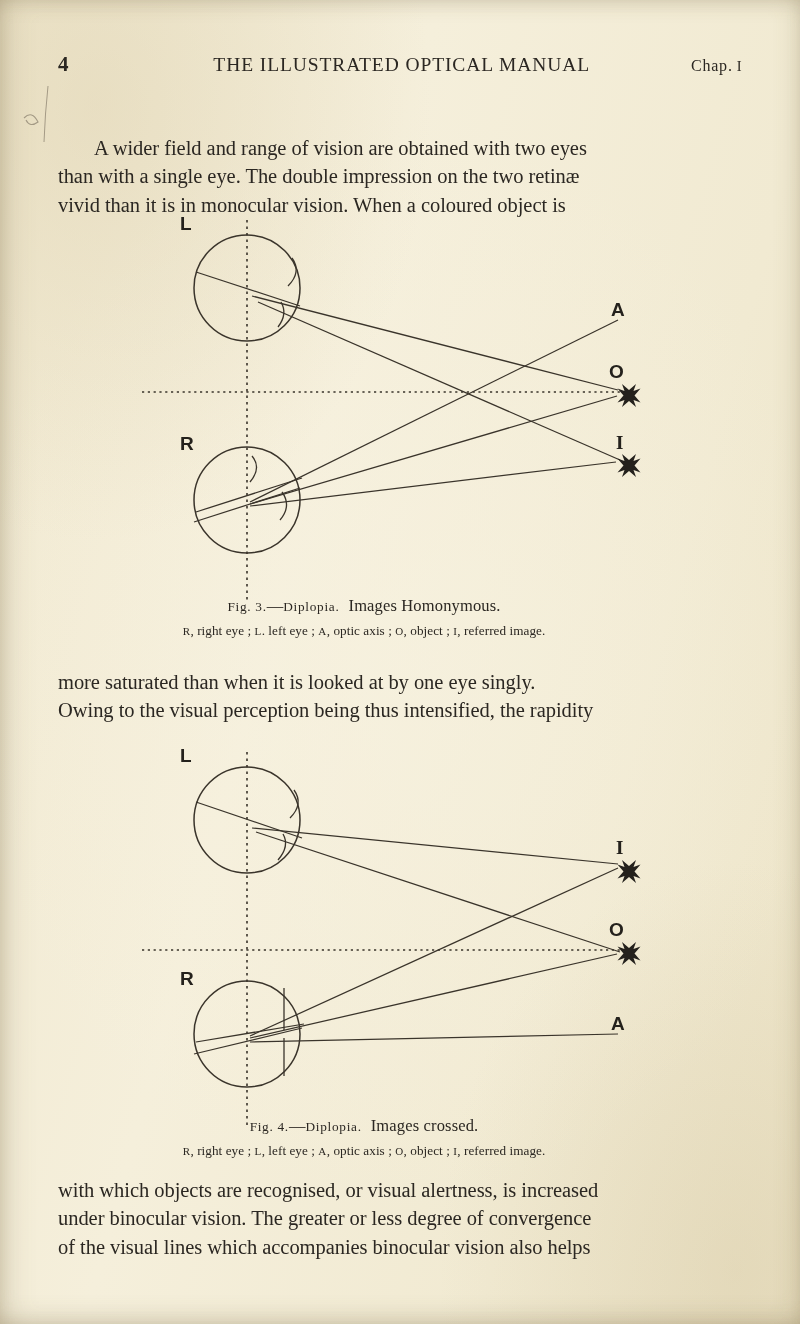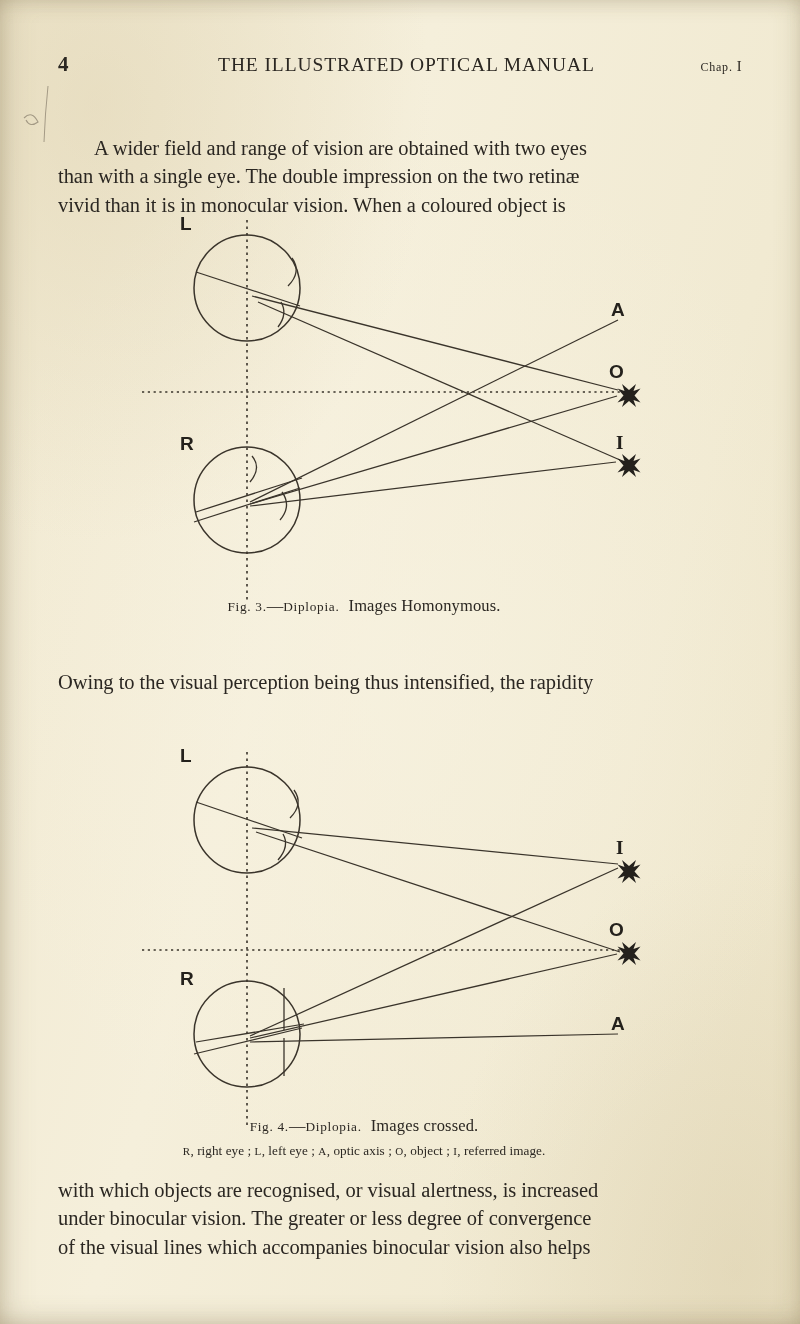--- a/index.html
+++ b/index.html
@@ -57,21 +57,21 @@
     font-size: 19.5px;
     letter-spacing: 0.9px;
     white-space: nowrap;
     margin-left: 44px;
   }
   .runhead-chap {
     font-size: 14.5px;
     letter-spacing: 0.4px;
     white-space: nowrap;
   }
-  .runhead-chap .sc { font-size: 12px; letter-spacing: 0.8px; }
+  .runhead-chap .sc { font-size: 16px; letter-spacing: 0.8px; }
 
   
   .para {
     position: absolute;
     left: 58px;
     width: 686px;
     font-size: 20.5px;
     line-height: 28.3px;
     text-align: justify;
     text-align-last: left;
@@ -197,23 +197,31 @@
         <text x="611" y="106" font-family="'Liberation Sans', sans-serif" font-size="19" font-weight="600" fill="#24211c">A</text>
         <text x="609" y="168" font-family="'Liberation Sans', sans-serif" font-size="19" font-weight="600" fill="#24211c">O</text>
         <text x="616" y="239" font-family="'Liberation Serif', serif" font-size="19" font-weight="700" fill="#24211c">I</text>
       </svg>
     </div>
 
     <div class="figcap cap3">
       <div class="figcap-main">
         <span class="sc">Fig. 3.</span><span>—</span><span class="sc">Diplopia.</span><span class="gap"></span><span>Images Homonymous.</span>
       </div>
+      <div class="figcap-legend">
+        <span class="sc">R</span><span>, right eye ;</span>
+        <span class="sc">L</span><span>. left eye ;</span>
+        <span class="sc">A</span><span>, optic axis ;</span>
+        <span class="sc">O</span><span>, object ;</span>
+        <span class="sc">I</span><span>, referred image.</span>
+      </div>
     </div>
 
     <div class="para p2">
+      <span class="ln">more saturated than when it is looked at by one eye singly.</span>
       <span class="ln">Owing to the visual perception being thus intensified, the rapidity</span>
     </div>
 
     <div class="figure fig4">
       <svg width="800" height="420" viewBox="0 0 800 420">
         <g stroke="#3a342b" fill="none" stroke-width="1.25">
 
           <line x1="247" y1="10" x2="247" y2="386" stroke="#3a342b" stroke-width="1.6" stroke-dasharray="2.5 4"></line>
 
           <line x1="142" y1="208" x2="622" y2="208" stroke="#3a342b" stroke-width="1.3" stroke-dasharray="2.2 3.6"></line>

